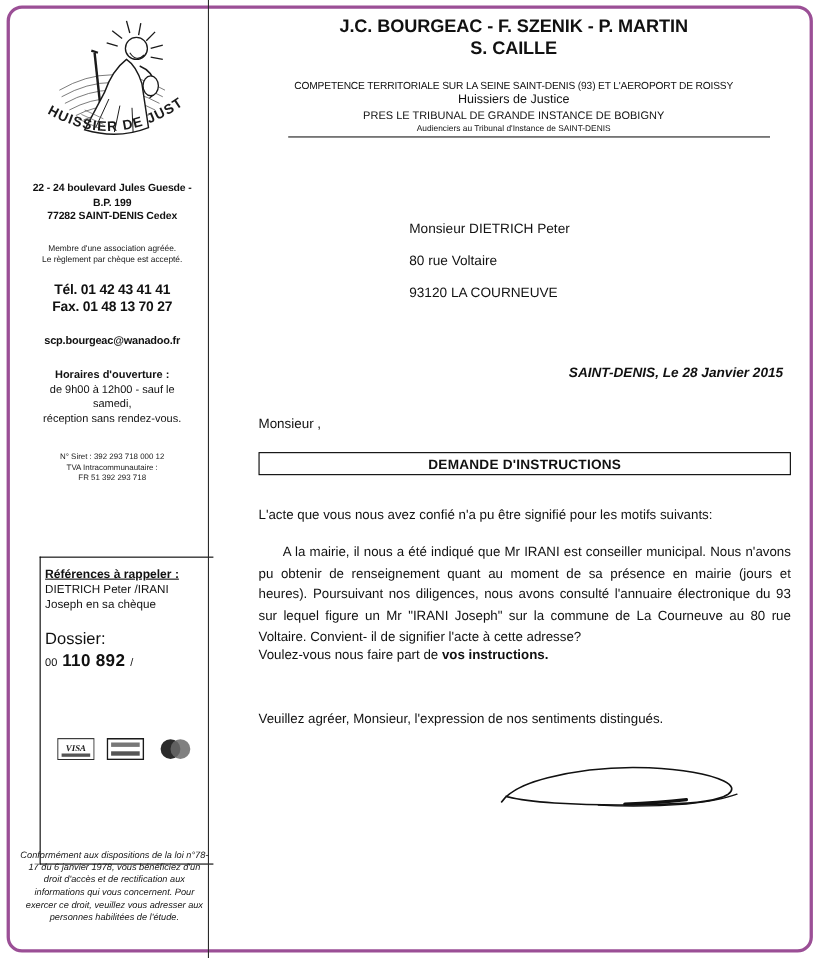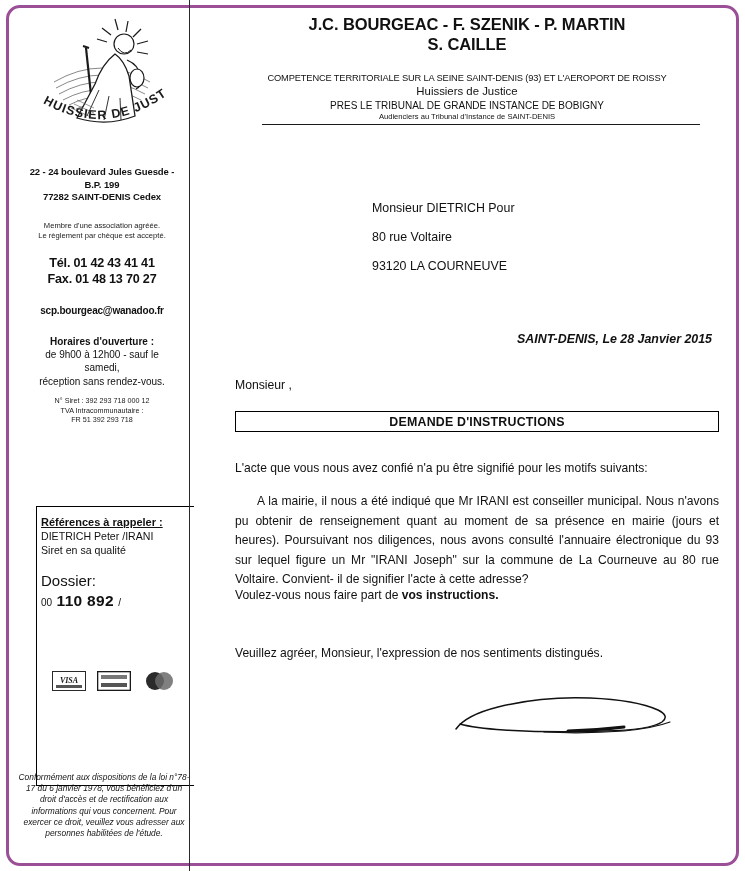--- a/index.html
+++ b/index.html
@@ -75,21 +75,21 @@
     margin-top: 20px;
   }
   .horaires-body {
     font-size: 10px;
     line-height: 13.5px;
     margin-top: 1px;
   }
   .siret {
     font-size: 7.2px;
     line-height: 9.6px;
-    margin-top: 8px;
+    margin-top: 22px;
     color: #1a1a1a;
     text-align: center;
   }
 
   
   .ref-box {
     position: absolute;
     left: 36px;
     top: 506px;
     width: 158px;
@@ -348,21 +348,21 @@
     <div class="siret">
       <div>N° Siret : 392 293 718 000 12</div>
       <div>TVA Intracommunautaire :</div>
       <div>FR 51 392 293 718</div>
     </div>
   </div>
 
   <div class="ref-box">
     <div class="ref-title">Références à rappeler :</div>
     <div class="ref-line">DIETRICH Peter /IRANI</div>
-    <div class="ref-line">Siret en sa qualité</div>
+    <div class="ref-line">Joseph en sa chèque</div>
     <div class="dossier-label">Dossier:</div>
     <div class="dossier-num">
       <span class="small">00</span>
       <span class="big">110 892</span>
       <span class="slash">/</span>
     </div>
   </div>
 
   <div class="cards">
     <svg width="34" height="20" viewBox="0 0 34 20">
@@ -392,21 +392,21 @@
       <div>S. CAILLE</div>
     </div>
     <div class="lh-comp">COMPETENCE TERRITORIALE SUR LA SEINE SAINT-DENIS (93) ET L'AEROPORT DE ROISSY</div>
     <div class="lh-huissiers">Huissiers de Justice</div>
     <div class="lh-pres">PRES LE TRIBUNAL DE GRANDE INSTANCE DE BOBIGNY</div>
     <div class="lh-aud">Audienciers au Tribunal d'Instance de SAINT-DENIS</div>
 
     <div class="hr-main"></div>
 
     <div class="recipient">
-      <div>Monsieur DIETRICH Pour</div>
+      <div>Monsieur DIETRICH Peter</div>
       <div>80 rue Voltaire</div>
       <div>93120 LA COURNEUVE</div>
     </div>
 
     <div class="date-line">SAINT-DENIS, Le 28 Janvier 2015</div>
 
     <div class="salut">Monsieur ,</div>
 
     <div class="subject-box">
       <span>DEMANDE D'INSTRUCTIONS</span>

